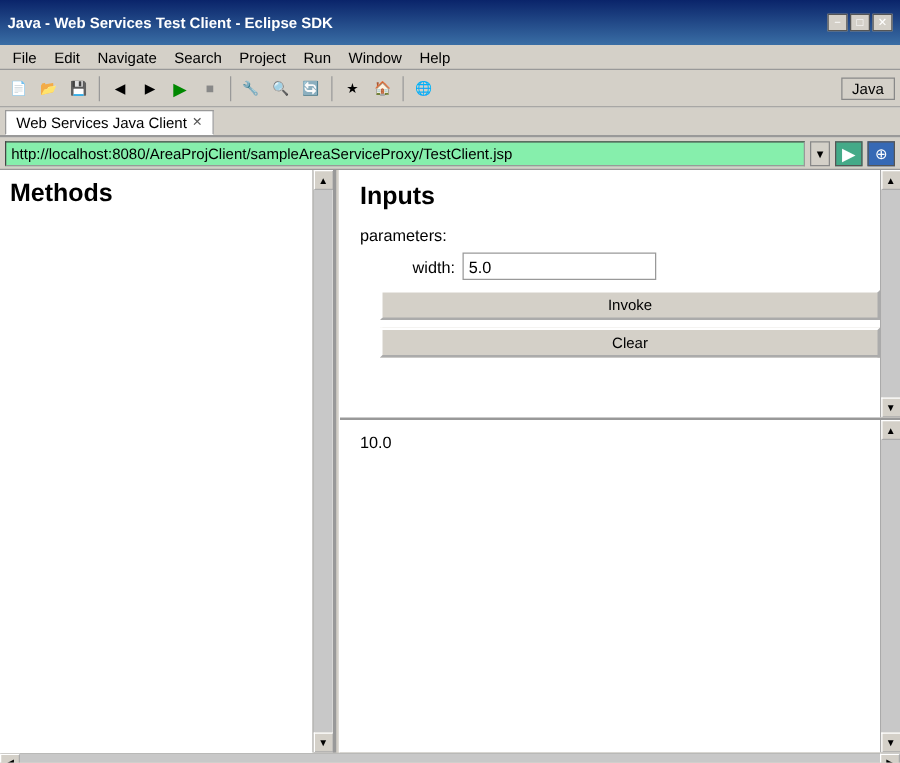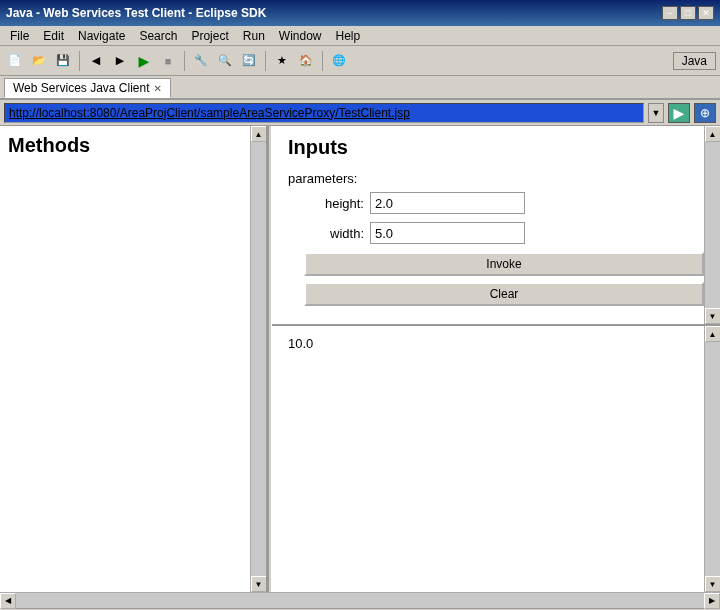--- a/index.html
+++ b/index.html
@@ -13,21 +13,21 @@
     }
 
     
     .title-bar {
       background: linear-gradient(to bottom, #0a246a, #3a6ea5);
       color: white;
       padding: 3px 6px;
       display: flex;
       align-items: center;
       justify-content: space-between;
-      height: 26px;
+      height: 36px;
     }
     .title-bar-text {
       font-size: 12px;
       font-weight: bold;
     }
     .title-bar-buttons {
       display: flex;
       gap: 2px;
     }
     .title-btn {
@@ -140,24 +140,23 @@
       display: flex;
       align-items: center;
       gap: 4px;
       border-bottom: 1px solid #999;
       height: 26px;
     }
     .address-input {
       flex: 1;
       height: 20px;
       border: 1px inset #999;
-      background: #1d4ed8;
+      background: #86efac;
       font-size: 12px;
       padding: 1px 4px;
-      text-decoration: underline;
     }
     .address-dropdown-btn {
       width: 16px;
       height: 20px;
       background: #d4d0c8;
       border: 1px solid #888;
       cursor: pointer;
       display: flex;
       align-items: center;
       justify-content: center;
@@ -475,24 +474,20 @@
   </div>
 
   <div class="splitter-h"></div>
 
   <div class="right-panel">
 
     <div class="inputs-section">
       <div class="inputs-title">Inputs</div>
       <div class="params-label">parameters:</div>
       <div class="param-row">
-        <span class="param-label">height:</span>
-        <input class="param-input" type="text" value="2.0" style="">
-      </div>
-      <div class="param-row">
         <span class="param-label">width:</span>
         <input class="param-input" type="text" value="5.0" style="">
       </div>
       <div class="buttons-row">
         <button class="action-btn">Invoke</button>
         <button class="action-btn">Clear</button>
       </div>
 
       <div class="vscroll">
         <div class="vscroll-arrow">▲</div>

